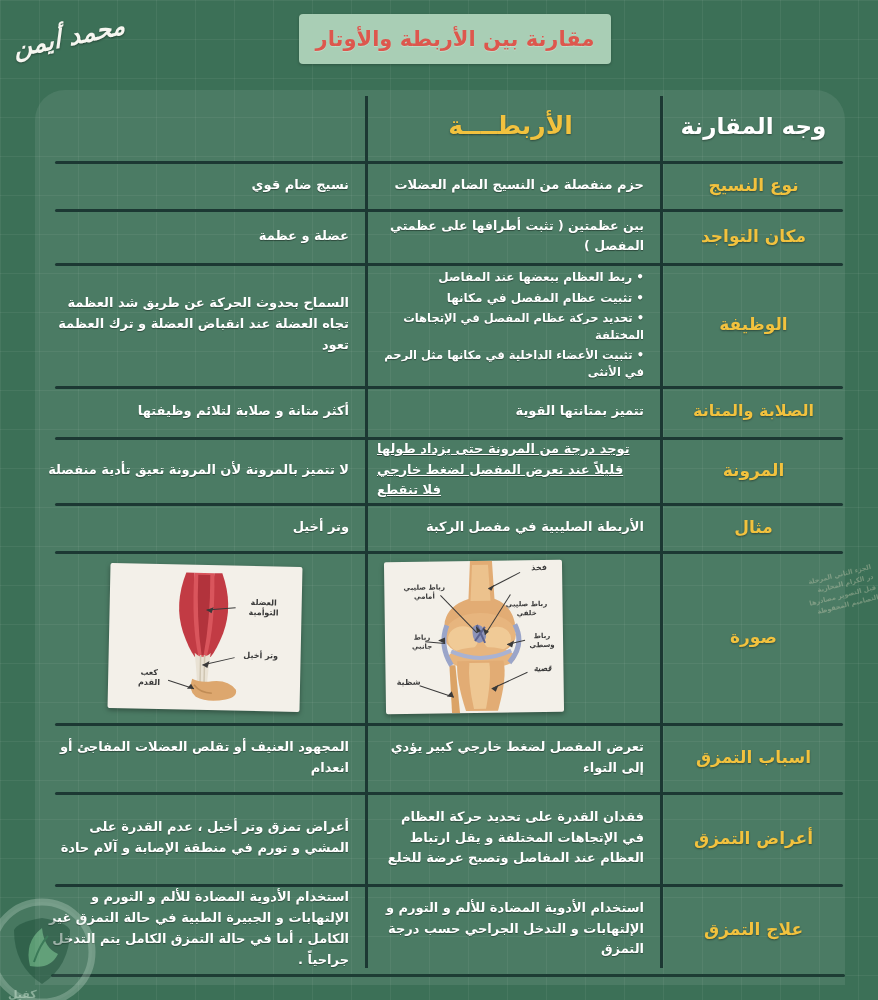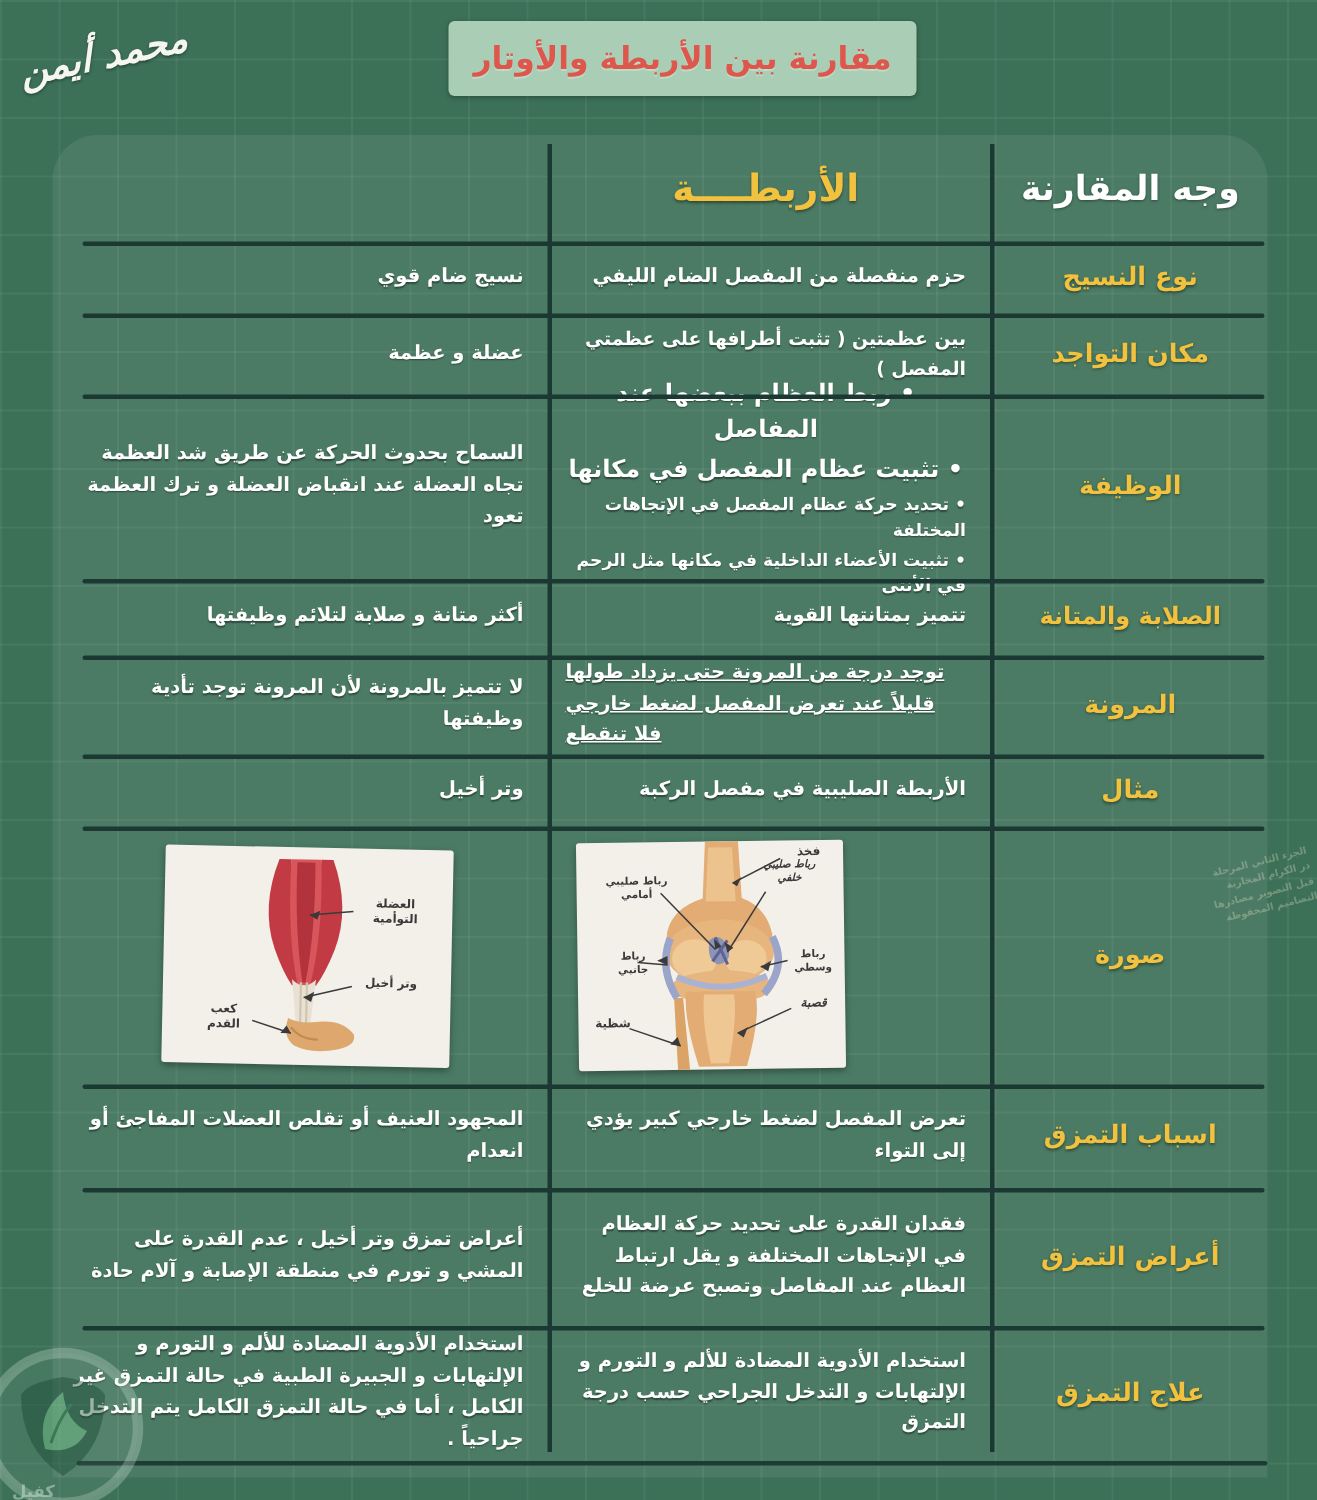--- a/index.html
+++ b/index.html
@@ -50,21 +50,21 @@
   .hdr-col{color:#f2c23e;font-size:25px;font-weight:bold;width:100%;text-align:center;text-shadow:0 1px 2px rgba(0,0,0,.4);}
   .lbl{color:#f2c23e;font-size:17px;font-weight:bold;line-height:1.3;text-shadow:0 1px 2px rgba(0,0,0,.4);}
   .cell-text{
     color:#ffffff;font-size:13px;font-weight:bold;line-height:1.6;
     width:100%;text-align:right;text-shadow:0 1px 1px rgba(0,0,0,.4);
   }
   .cell-text.centered{text-align:left;text-decoration:underline;}
   .bullets{width:100%;display:flex;flex-direction:column;gap:3px;}
   .bullet{color:#fff;font-weight:bold;text-align:right;line-height:1.5;text-shadow:0 1px 1px rgba(0,0,0,.4);}
   .bullet::before{content:"• ";}
-  .bullet.big{font-size:16px;text-align:center;}
+  .bullet.big{font-size:12px;}
   .bullet.small{font-size:11.5px;}
   
   .hline{position:absolute;left:20px;width:788px;height:3px;background:#1c3833;border-radius:2px;}
   .hline.last{left:16px;width:794px;background:#1d3d34;}
   .vline{position:absolute;top:6px;height:872px;width:3px;background:#1c3833;}
   .vline.v1{left:330px;}
   .vline.v2{left:625px;}
   
   .card{
     position:relative;background:#f3f0e9;border-radius:2px;
@@ -111,21 +111,21 @@
         <div class="c-lig">
           <span class="hdr-col">الأربطــــة</span>
         </div>
       </div>
 
       <div class="row rh-0">
         <div class="c-label">
             <span class="lbl">نوع النسيج</span>
           </div>
         <div class="c-lig">
-            <span class="cell-text">حزم منفصلة من المفصل الضام الليفي</span>
+            <span class="cell-text">حزم منفصلة من النسيج الضام العضلات</span>
           </div>
         <div class="c-ten">
             <span class="cell-text">نسيج ضام قوي</span>
           </div>
       </div>
 
       <div class="row rh-1">
         <div class="c-label">
             <span class="lbl">مكان التواجد</span>
           </div>
@@ -167,21 +167,21 @@
       </div>
 
       <div class="row rh-4">
         <div class="c-label">
             <span class="lbl">المرونة</span>
           </div>
         <div class="c-lig">
             <span class="cell-text centered">توجد درجة من المرونة حتى يزداد طولها قليلاً عند تعرض المفصل لضغط خارجي فلا تنقطع</span>
           </div>
         <div class="c-ten">
-            <span class="cell-text">لا تتميز بالمرونة لأن المرونة توجد تأدية وظيفتها</span>
+            <span class="cell-text">لا تتميز بالمرونة لأن المرونة تعيق تأدية منفصلة</span>
           </div>
       </div>
 
       <div class="row rh-5">
         <div class="c-label">
             <span class="lbl">مثال</span>
           </div>
         <div class="c-lig">
             <span class="cell-text">الأربطة الصليبية في مفصل الركبة</span>
           </div>
@@ -233,21 +233,21 @@
                 <path d="M92 72 l-1 -7 l5 5 z"></path>
                 <path d="M100 74 l-2 -7 l6 4 z"></path>
                 <path d="M60 82 l-7 -3 l7 -3 z"></path>
                 <path d="M122 84 l7 -4 l-2 7 z"></path>
                 <path d="M106 128 l7 -4 l-3 7 z"></path>
                 <path d="M68 136 l-7 -1 l5 -5 z"></path>
               </g>
             </svg>
             <span class="anat-label" style="left:138px;top:3px;width:34px;">فخذ</span>
             <span class="anat-label" style="left:14px;top:22px;width:52px;font-size:7px;">رباط صليبي أمامي</span>
-            <span class="anat-label" style="left:116px;top:12px;width:52px;font-size:7px;font-style:italic;">رباط صليبي خلفي</span>
+            <span class="anat-label" style="left:116px;top:40px;width:52px;font-size:7px;">رباط صليبي خلفي</span>
             <span class="anat-label" style="left:2px;top:72px;width:38px;font-size:7px;padding-left:16px;">رباط جانبي</span>
             <span class="anat-label" style="left:138px;top:72px;width:38px;font-size:7px;">رباط وسطي</span>
             <span class="anat-label" style="left:142px;top:104px;width:30px;font-style:italic;">قصبة</span>
             <span class="anat-label" style="left:8px;top:116px;width:30px;">شظية</span>
           </div>
         </div>
 
         <div class="c-ten" style="justify-content:center">
           <div class="card card-calf">
             <svg width="192" height="145" viewBox="0 0 192 145">

